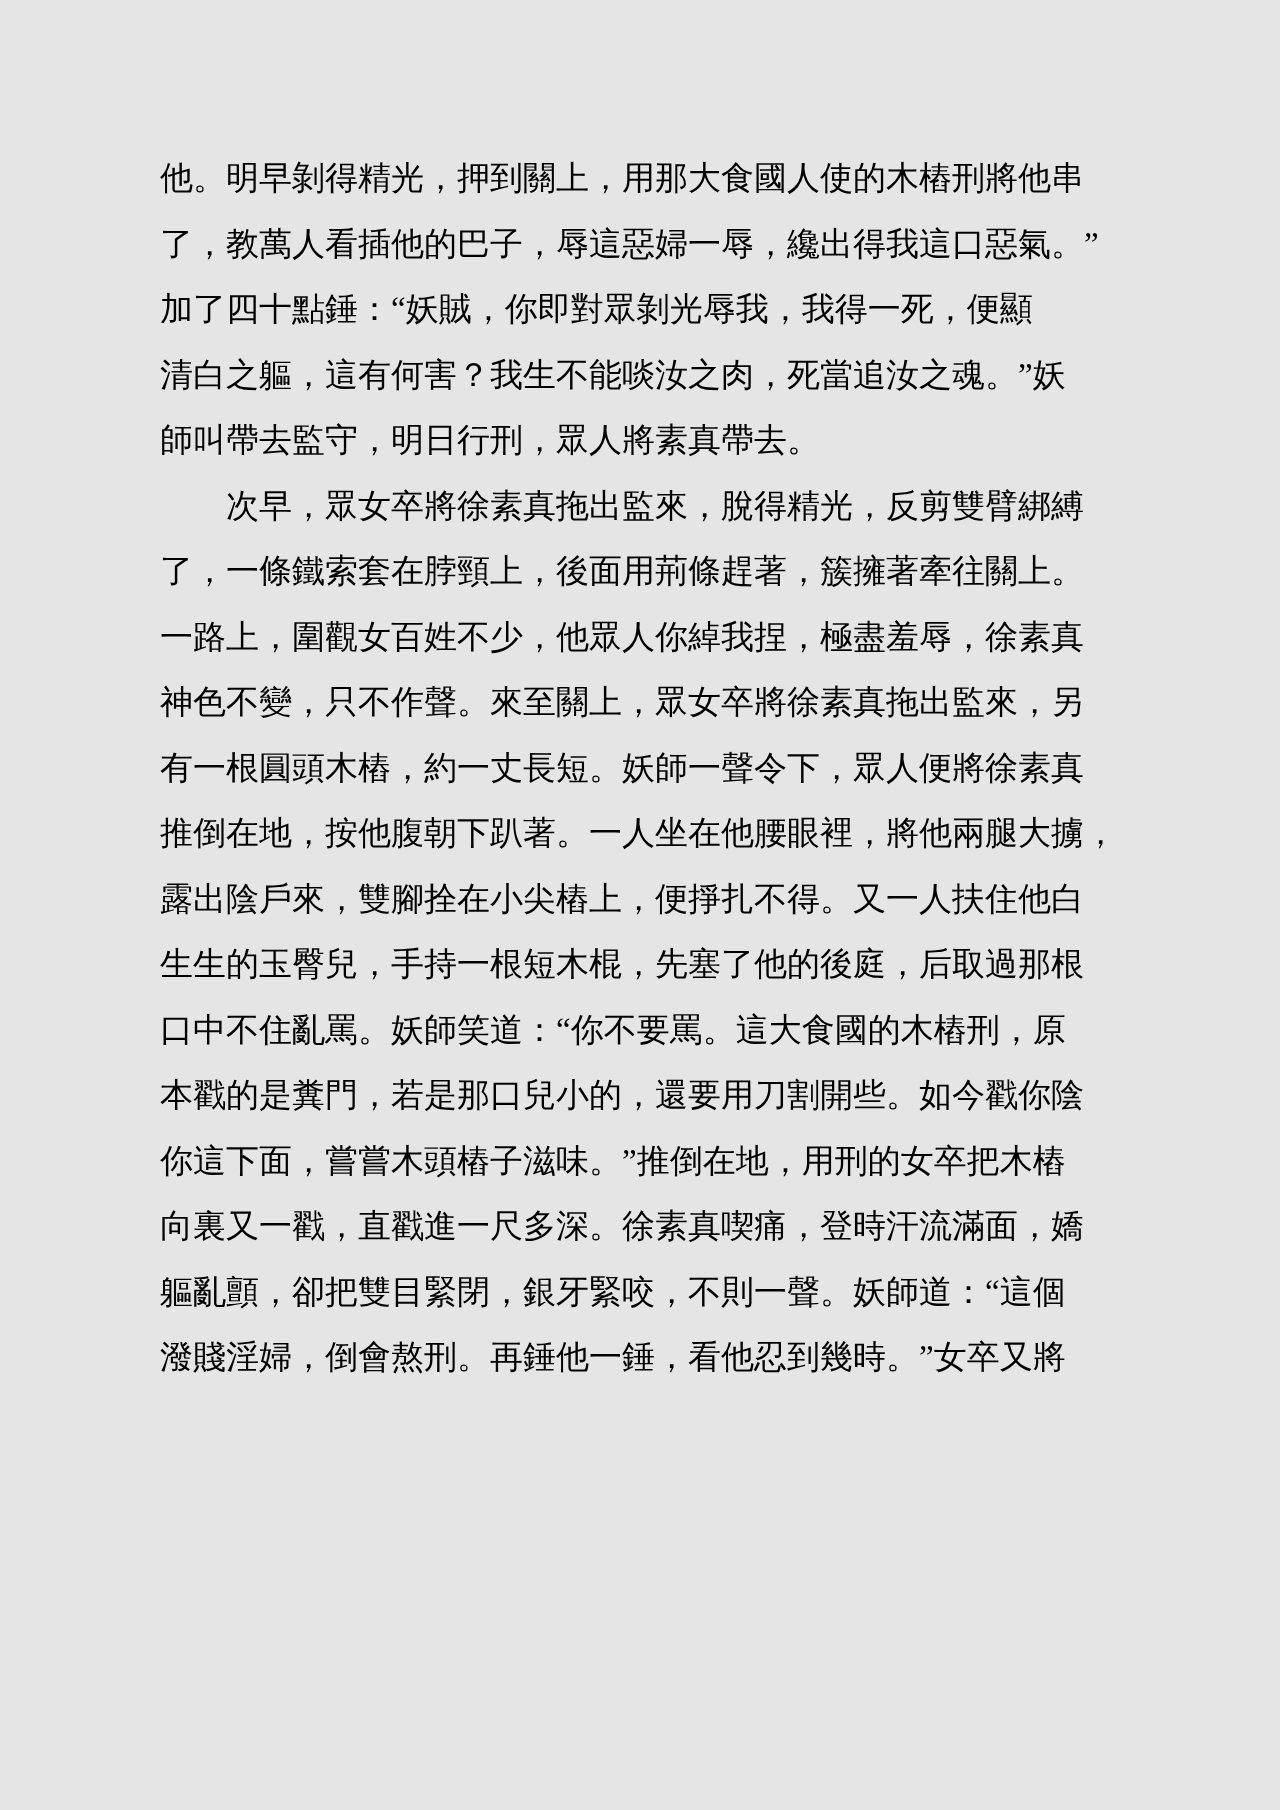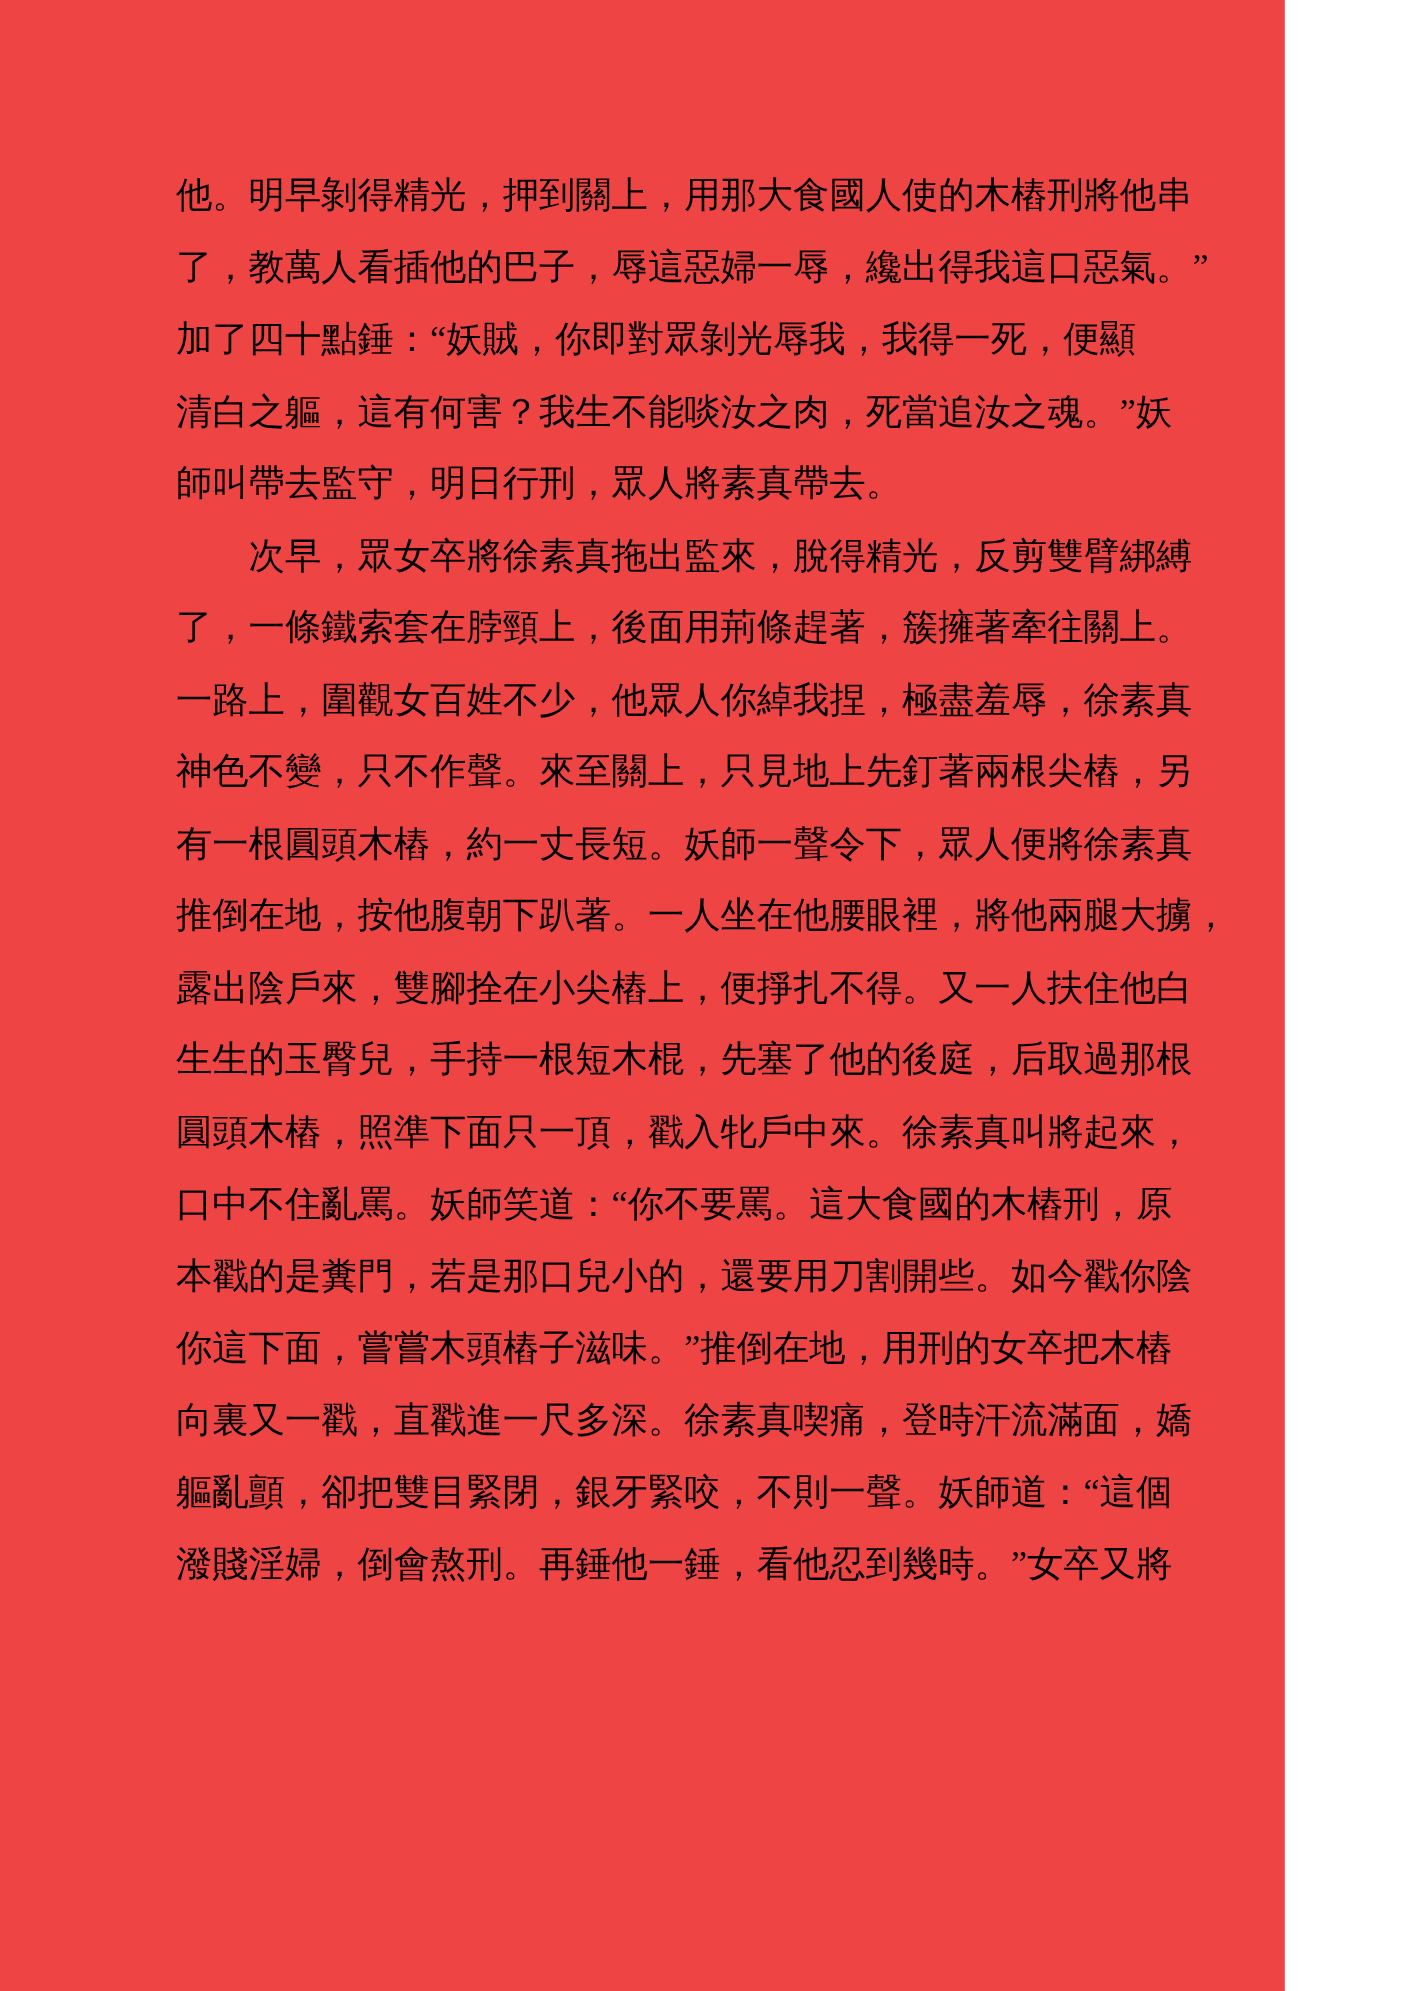--- a/index.html
+++ b/index.html
@@ -2,23 +2,23 @@
 <html><head>
 <meta charset="utf-8">
 <style>
   html, body {
     margin: 0;
     padding: 0;
     background: #ffffff;
   }
   .page {
     position: relative;
-    width: 1168px;
+    width: 1280px;
     height: 1810px;
-    background: #ef4444;
+    background: #e5e5e5;
     overflow: hidden;
   }
   .text-block {
     position: absolute;
     top: 146px;
     left: 160px;
     width: 1000px;
     font-family: "Liberation Serif", "DejaVu Serif", serif;
     font-size: 33px;
     color: #000000;
@@ -39,26 +39,25 @@
 <div class="page">
   <div class="text-block" id="lines-container">
       <div class="line">他。明早剝得精光，押到關上，用那大食國人使的木樁刑將他串</div>
       <div class="line">了，教萬人看插他的巴子，辱這惡婦一辱，纔出得我這口惡氣。”</div>
       <div class="line">加了四十點錘：“妖賊，你即對眾剝光辱我，我得一死，便顯</div>
       <div class="line">清白之軀，這有何害？我生不能啖汝之肉，死當追汝之魂。”妖</div>
       <div class="line">師叫帶去監守，明日行刑，眾人將素真帶去。</div>
       <div class="line indent">次早，眾女卒將徐素真拖出監來，脫得精光，反剪雙臂綁縛</div>
       <div class="line">了，一條鐵索套在脖頸上，後面用荊條趕著，簇擁著牽往關上。</div>
       <div class="line">一路上，圍觀女百姓不少，他眾人你綽我捏，極盡羞辱，徐素真</div>
-      <div class="line">神色不變，只不作聲。來至關上，只見地上先釘著兩根尖樁，另</div>
+      <div class="line">神色不變，只不作聲。來至關上，眾女卒將徐素真拖出監來，另</div>
       <div class="line">有一根圓頭木樁，約一丈長短。妖師一聲令下，眾人便將徐素真</div>
       <div class="line">推倒在地，按他腹朝下趴著。一人坐在他腰眼裡，將他兩腿大擄，</div>
       <div class="line">露出陰戶來，雙腳拴在小尖樁上，便掙扎不得。又一人扶住他白</div>
       <div class="line">生生的玉臀兒，手持一根短木棍，先塞了他的後庭，后取過那根</div>
-      <div class="line">圓頭木樁，照準下面只一頂，戳入牝戶中來。徐素真叫將起來，</div>
       <div class="line">口中不住亂罵。妖師笑道：“你不要罵。這大食國的木樁刑，原</div>
       <div class="line">本戳的是糞門，若是那口兒小的，還要用刀割開些。如今戳你陰</div>
       <div class="line">你這下面，嘗嘗木頭樁子滋味。”推倒在地，用刑的女卒把木樁</div>
       <div class="line">向裏又一戳，直戳進一尺多深。徐素真喫痛，登時汗流滿面，嬌</div>
       <div class="line">軀亂顫，卻把雙目緊閉，銀牙緊咬，不則一聲。妖師道：“這個</div>
       <div class="line">潑賤淫婦，倒會熬刑。再錘他一錘，看他忍到幾時。”女卒又將</div>
     </div>
 </div>
 
 </body></html>

